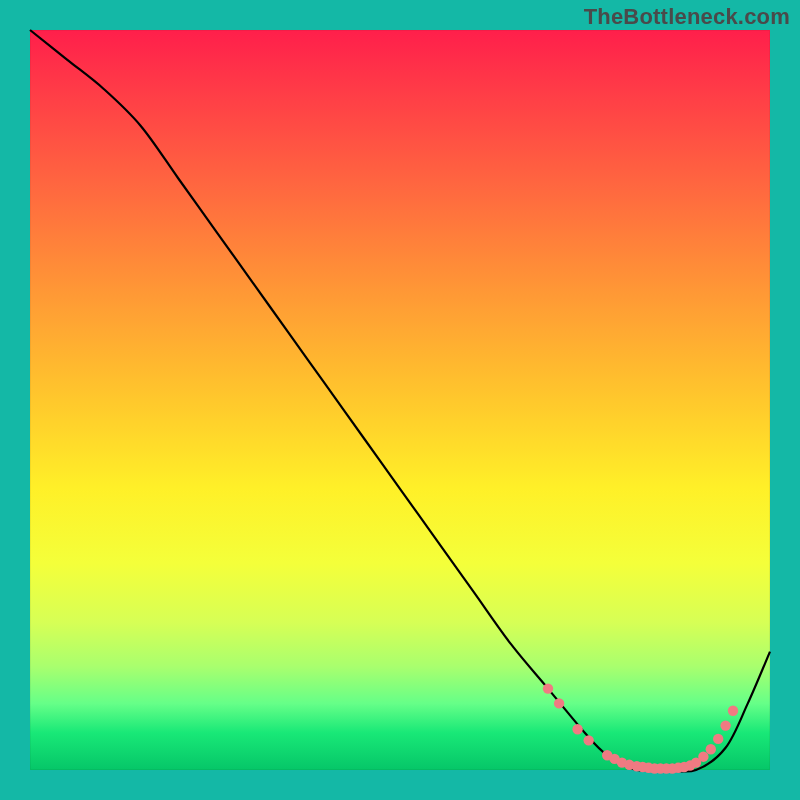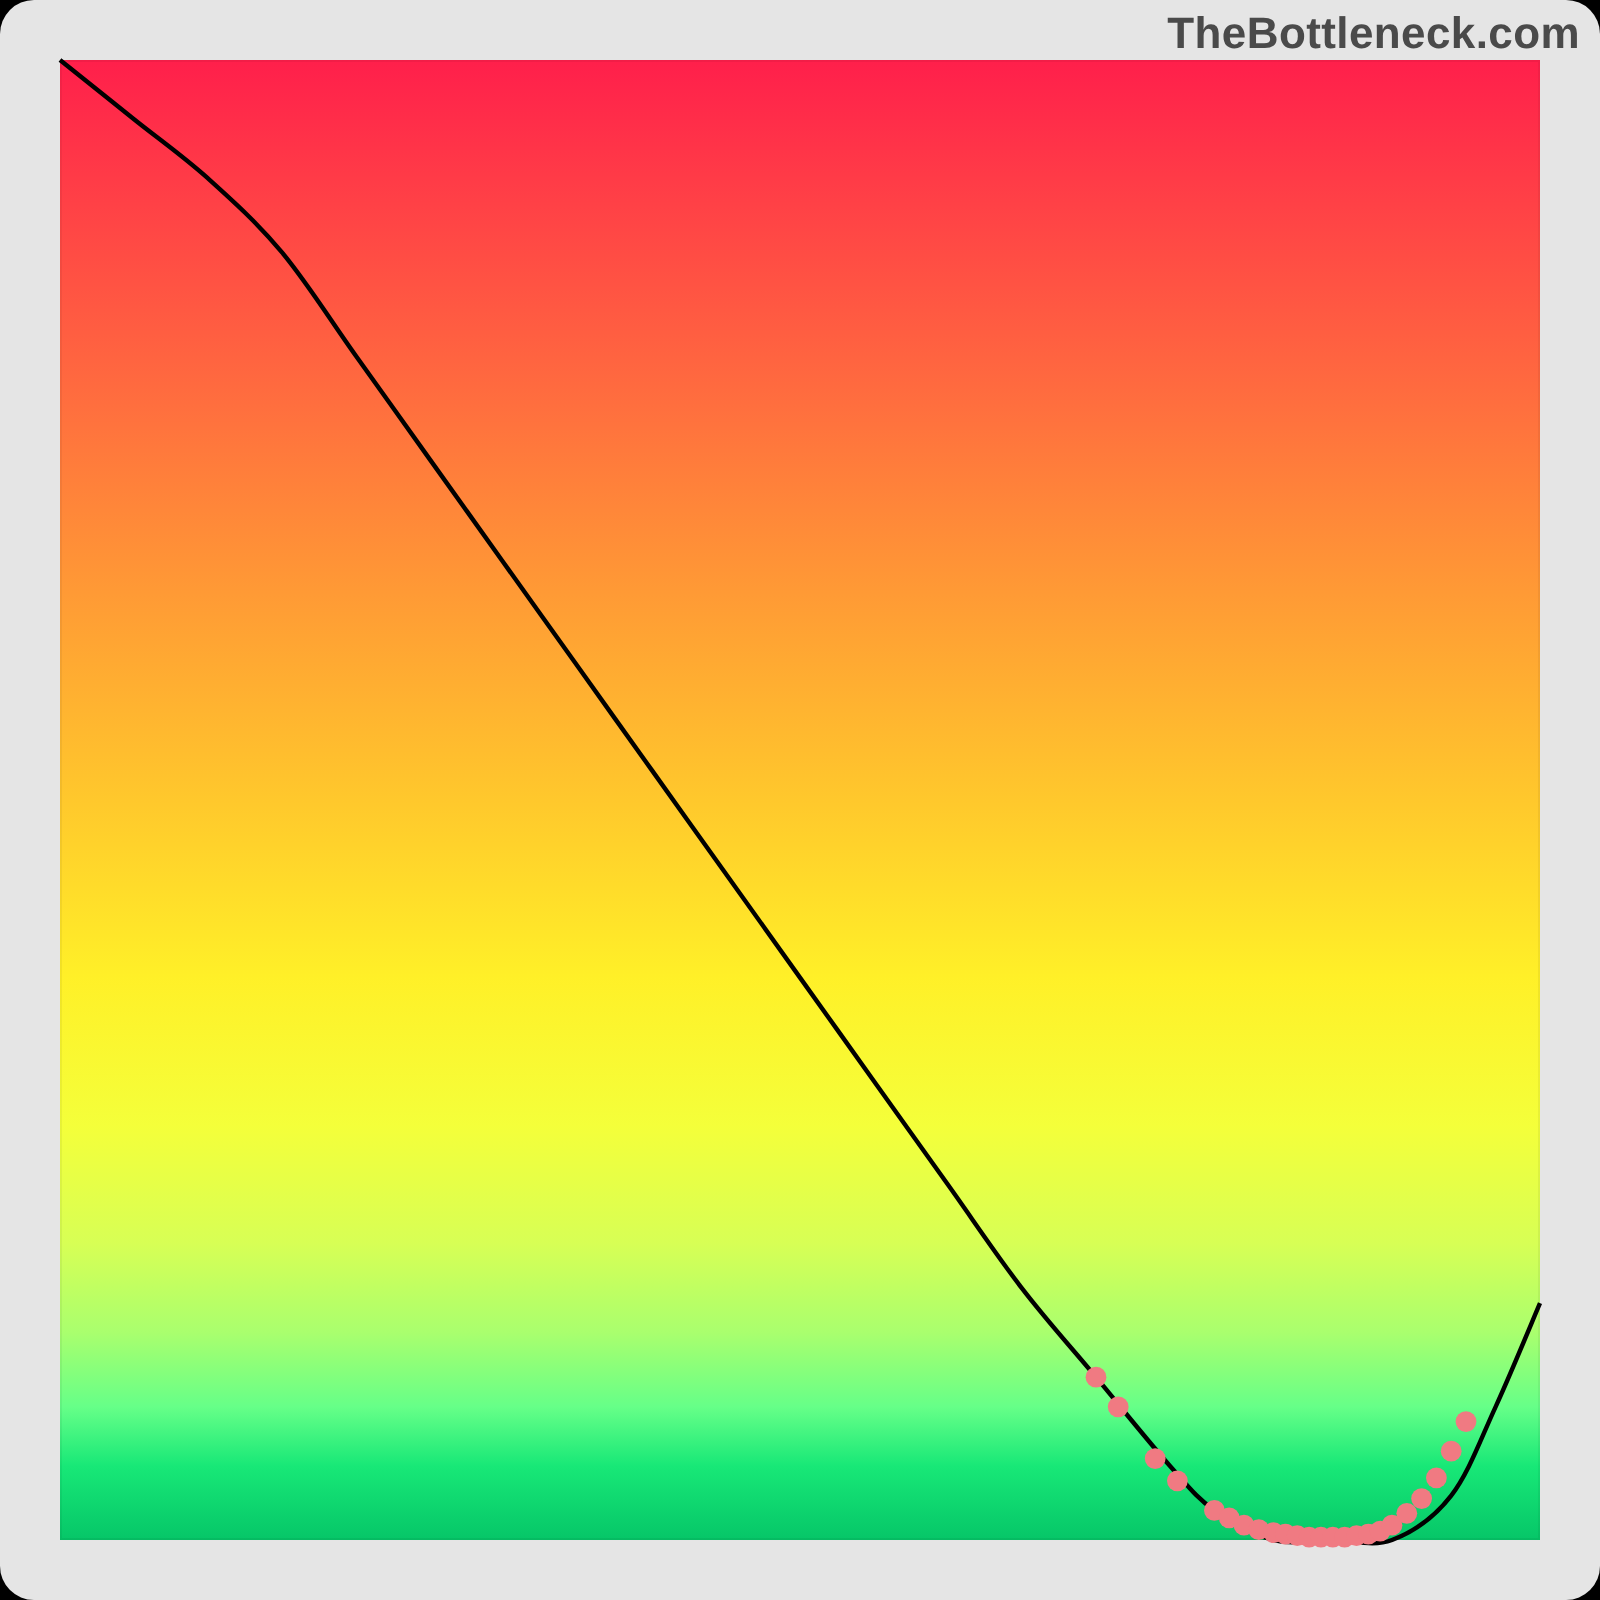--- a/index.html
+++ b/index.html
@@ -8,22 +8,21 @@
     width: 800px;
     height: 800px;
     background: #000;
     overflow: hidden;
     font-family: Arial, Helvetica, sans-serif;
   }
   .frame {
     position: relative;
     width: 800px;
     height: 800px;
-    background: #e5e5e5;
-    border-radius: 17px;
+    background: #14b8a6;
   }
   .watermark {
     position: absolute;
     top: 4px;
     right: 10px;
     color: #4a4a4a;
     font-size: 22px;
     font-weight: 600;
     letter-spacing: 0.2px;
     user-select: none;

